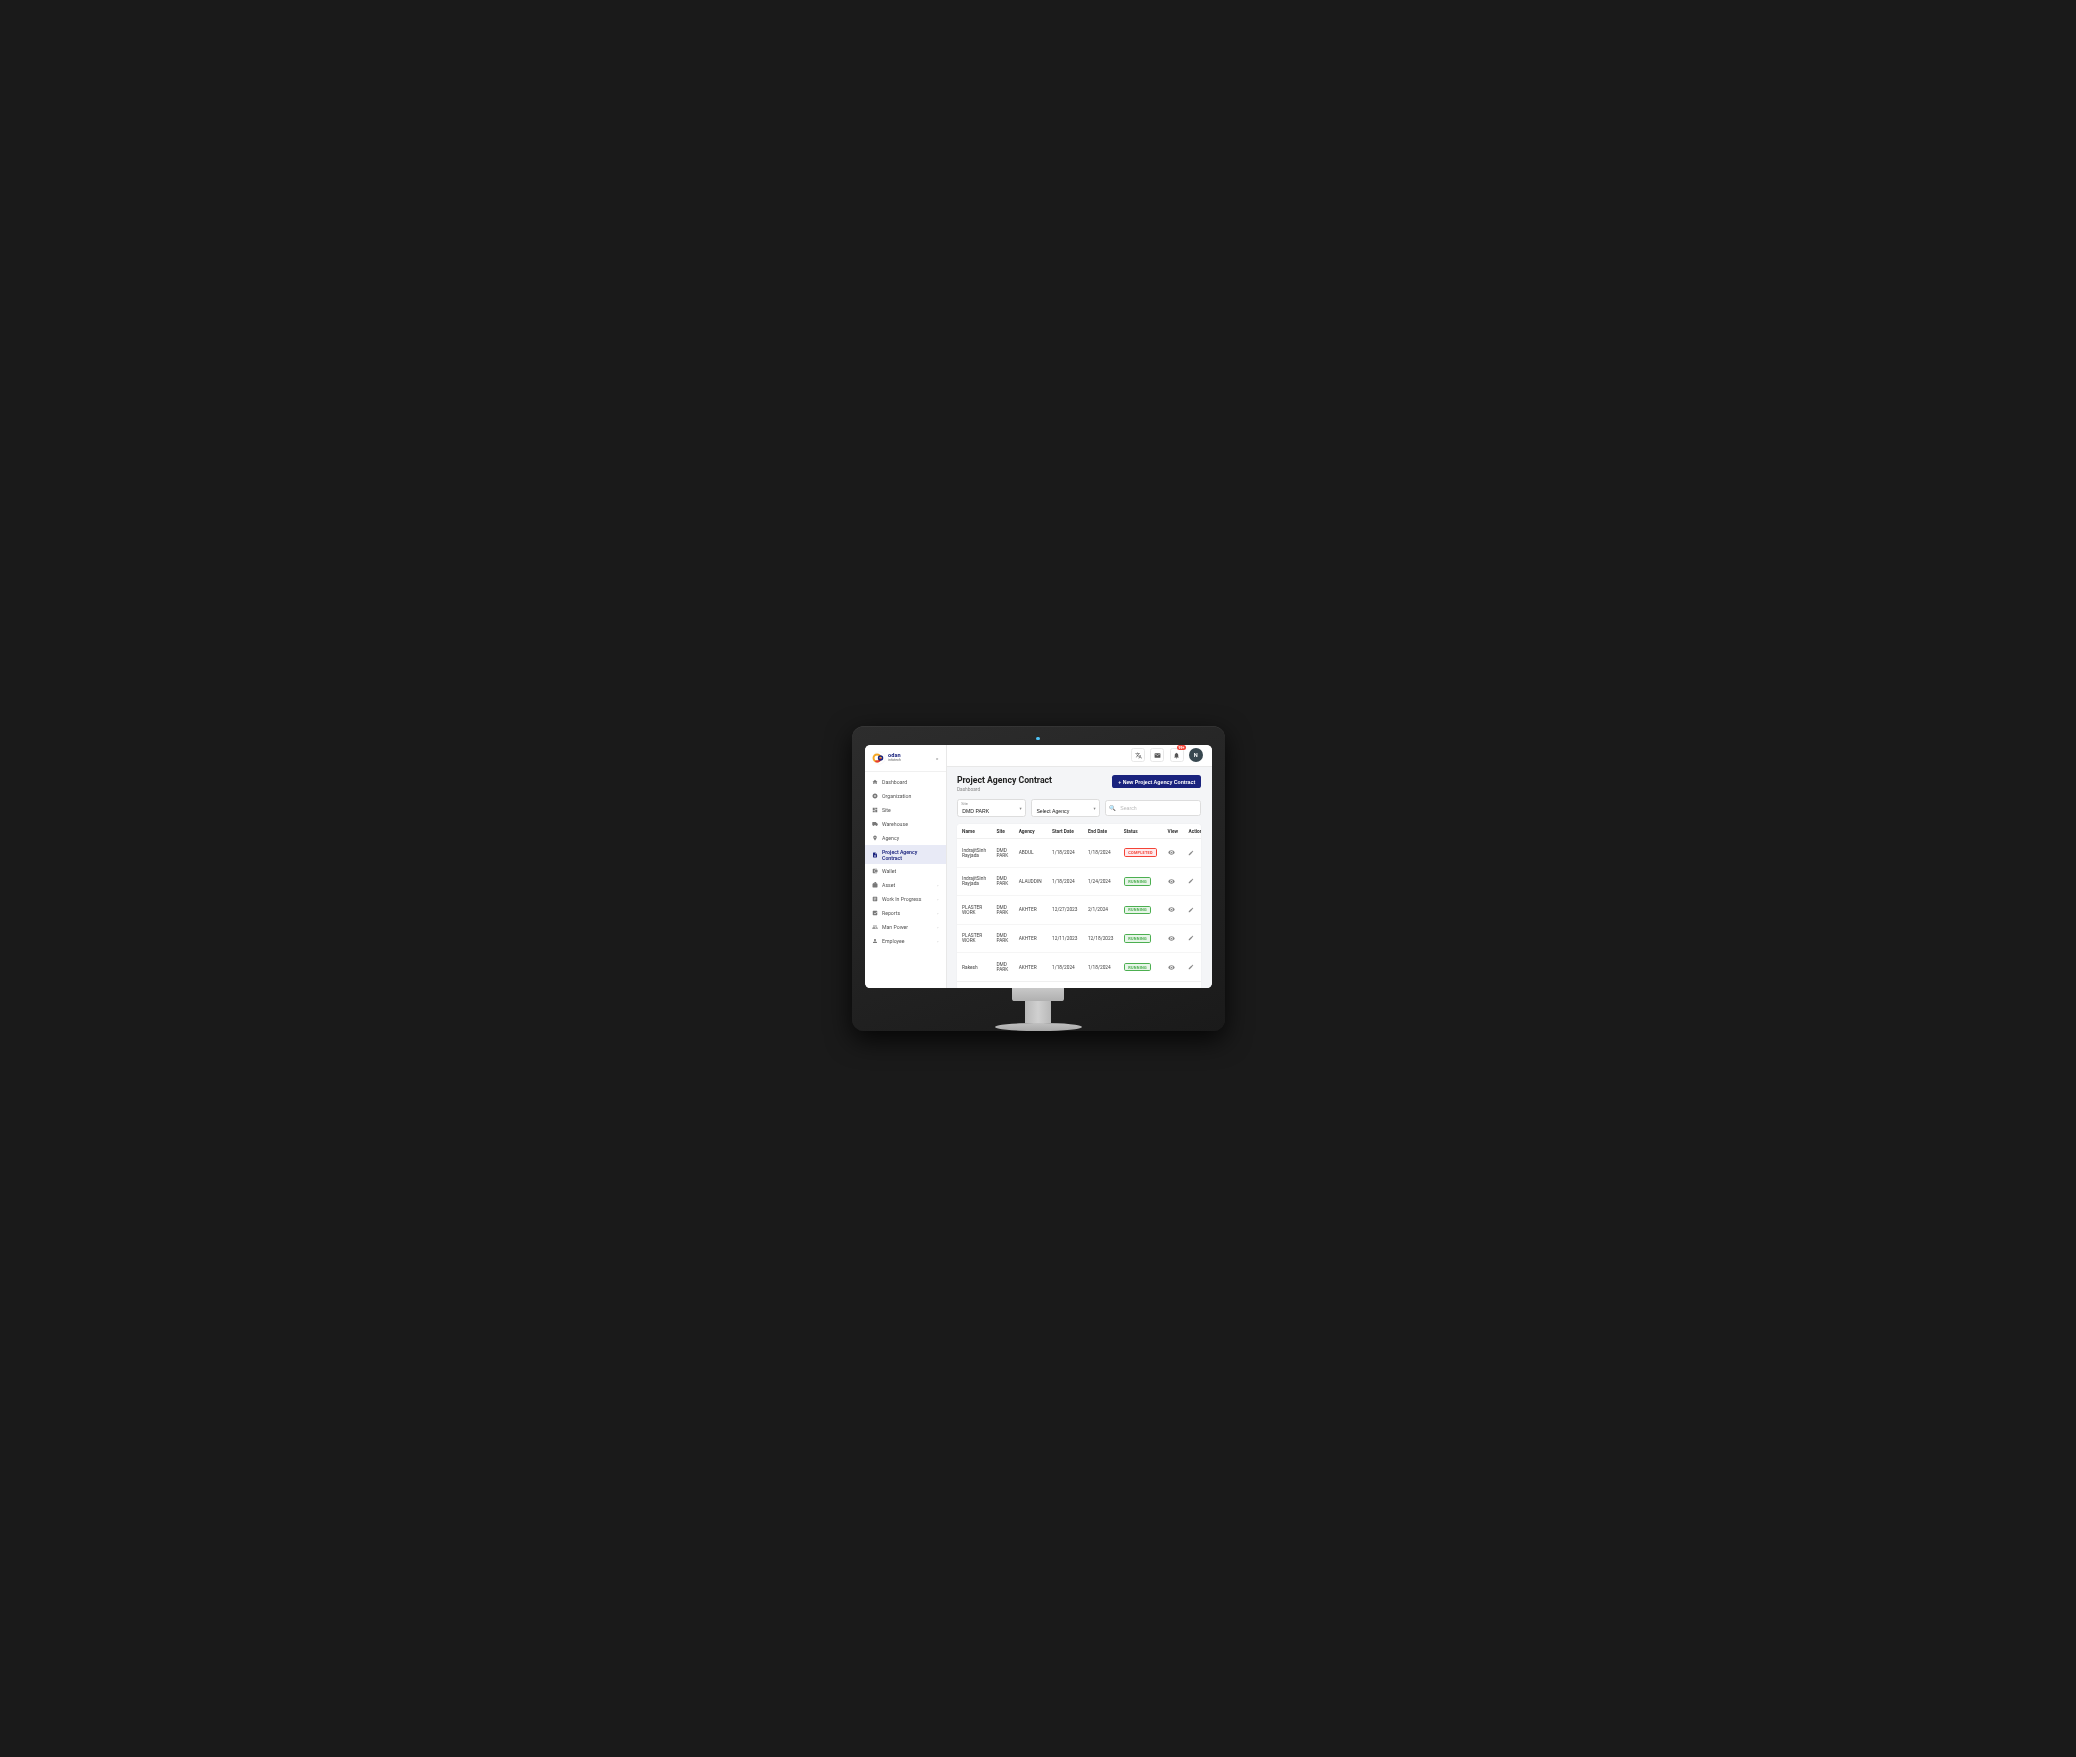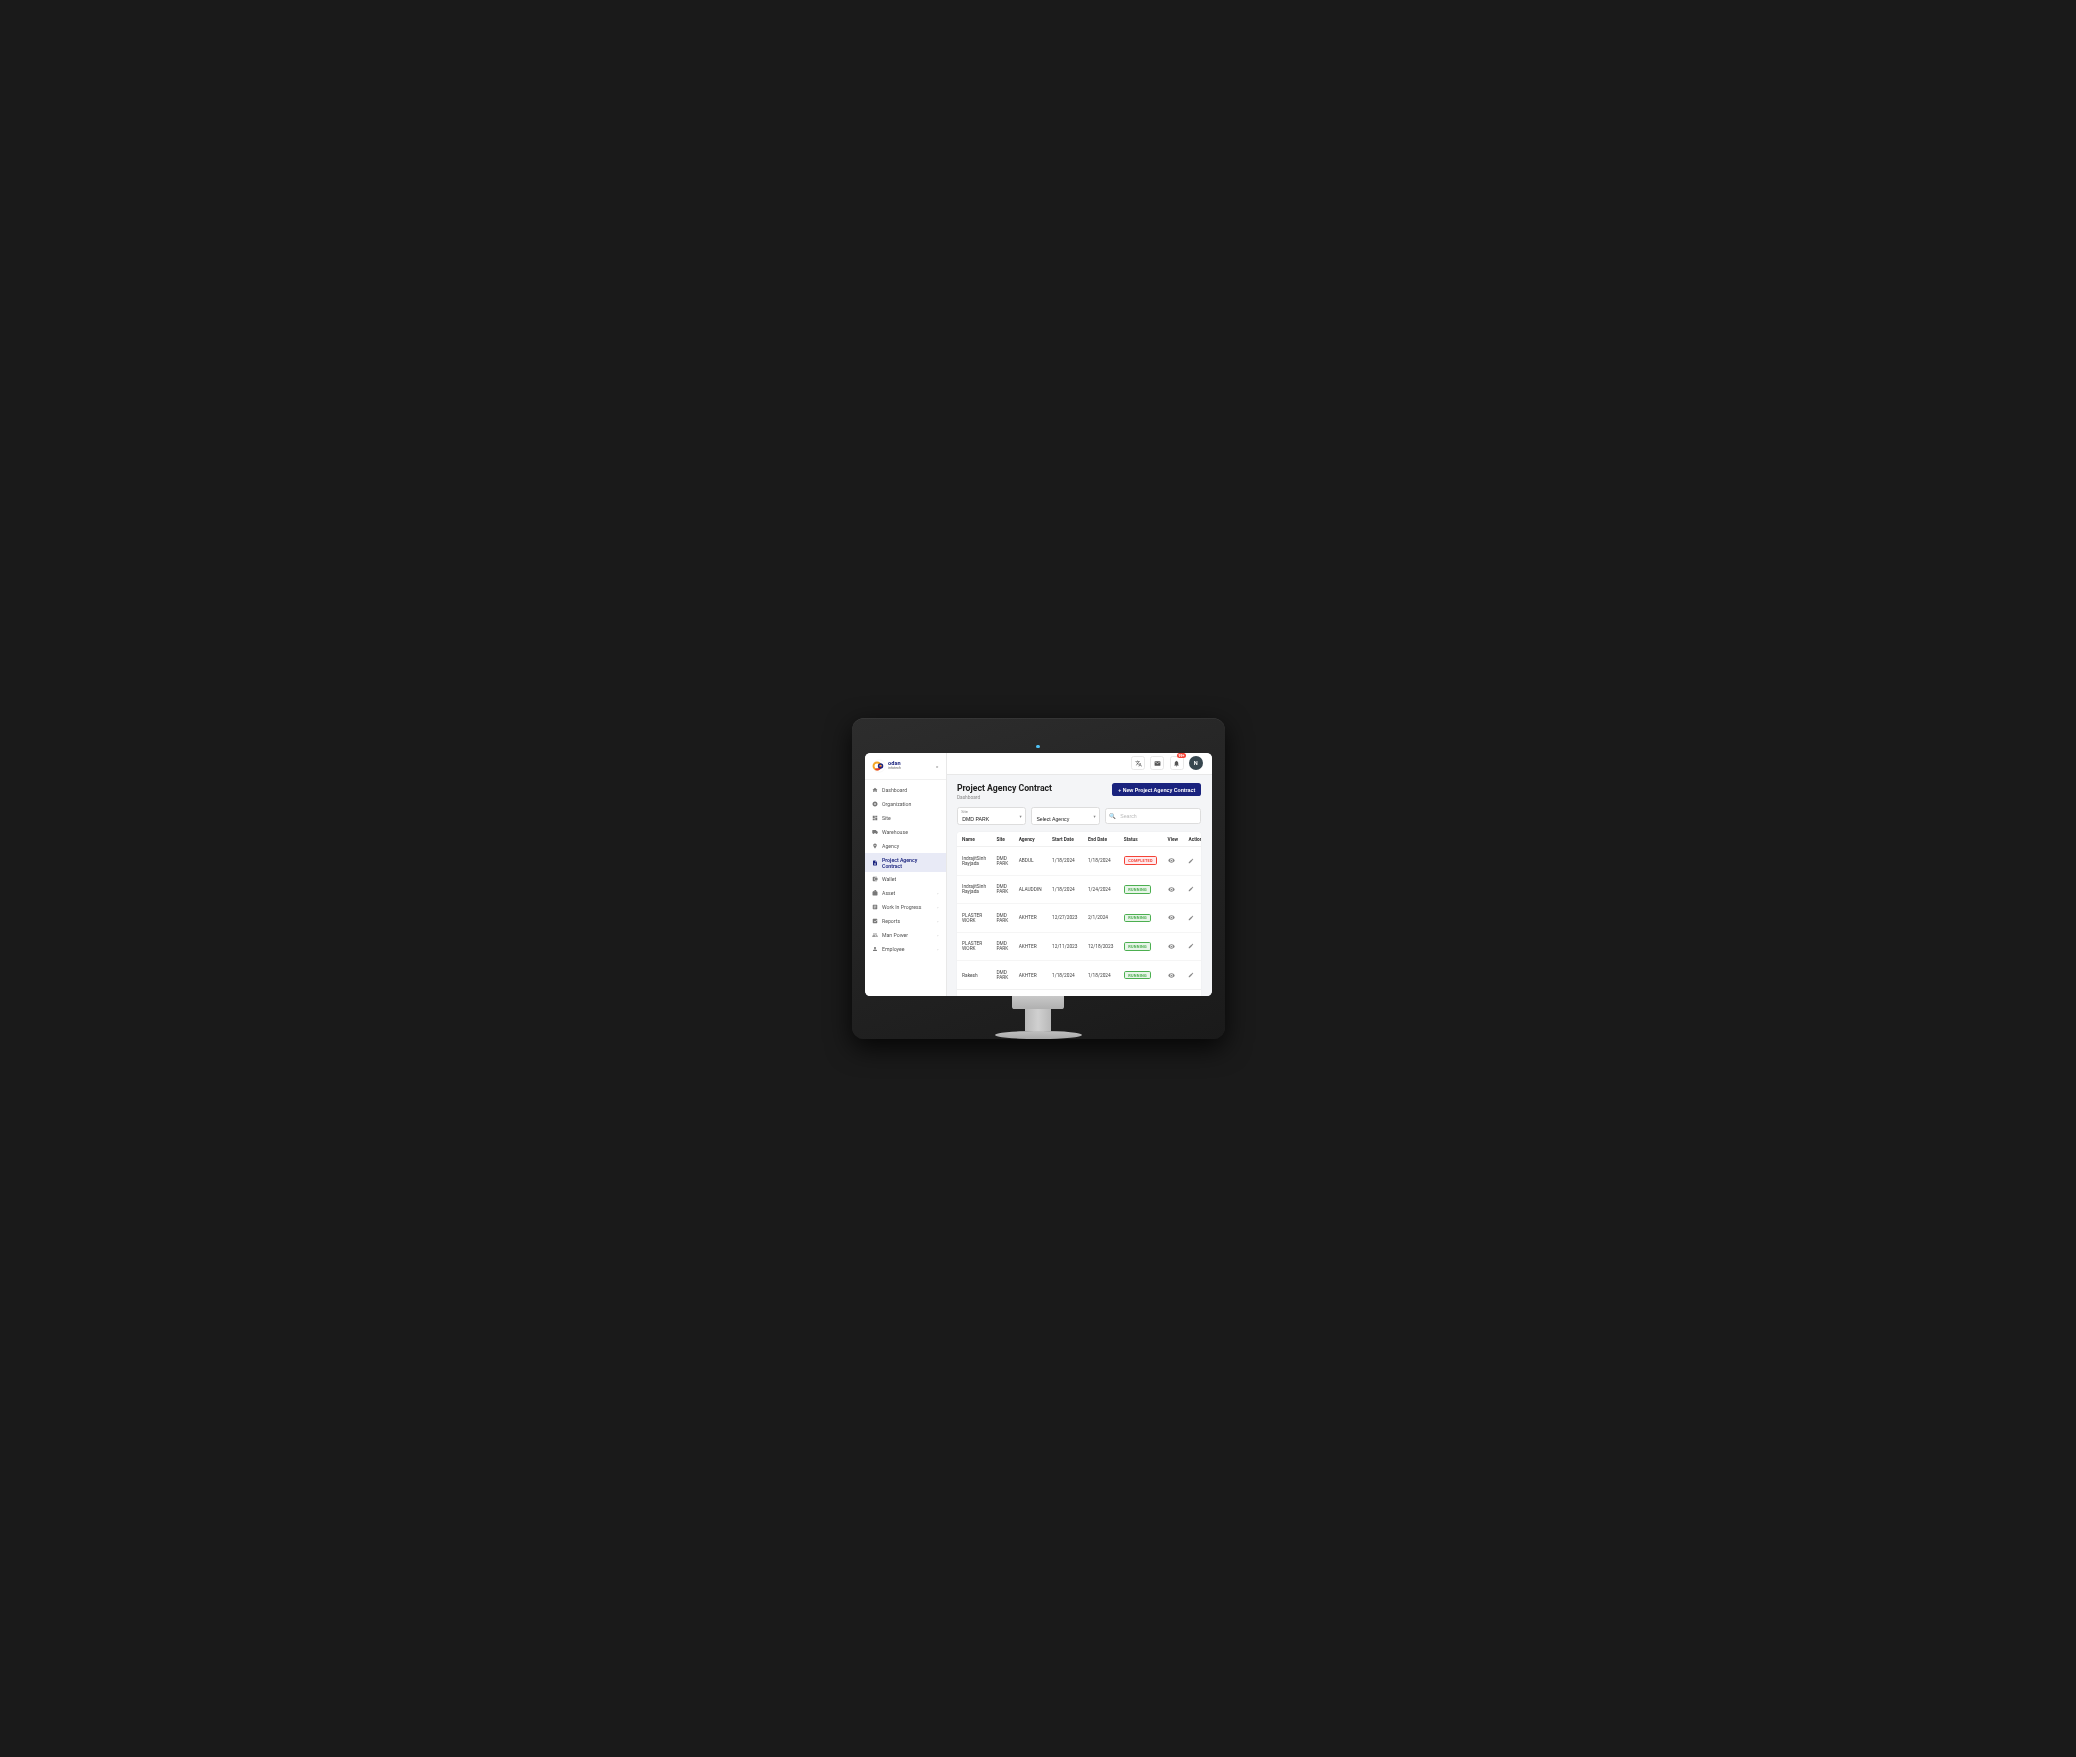--- a/index.html
+++ b/index.html
@@ -8,21 +8,21 @@
       display: flex;
       justify-content: center;
       align-items: center;
       min-height: 100vh;
       font-family: -apple-system, BlinkMacSystemFont, 'Segoe UI', Roboto, sans-serif;
     }
 
     .monitor-outer {
       background: linear-gradient(160deg, #2d2d2d 0%, #1a1a1a 100%);
       border-radius: 12px;
-      padding: 27px 13px 0 13px;
+      padding: 11px 13px 0 13px;
       width: 373px;
       box-shadow: 0 8.7px 26px rgba(0,0,0,0.8), inset 0 0.4px 0 rgba(255,255,255,0.1);
     }
 
     .monitor-screen {
       background: #f4f5f7;
       border-radius: 5.2px;
       overflow: hidden;
       width: 100%;
       position: relative;

